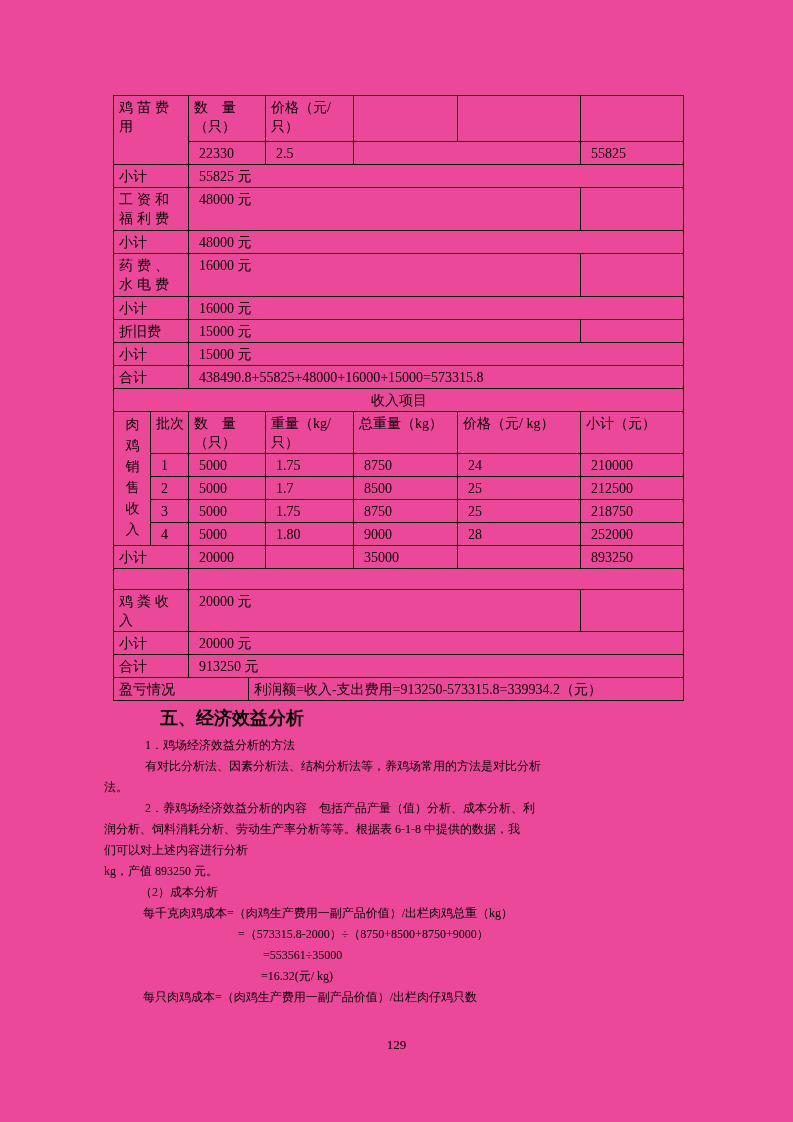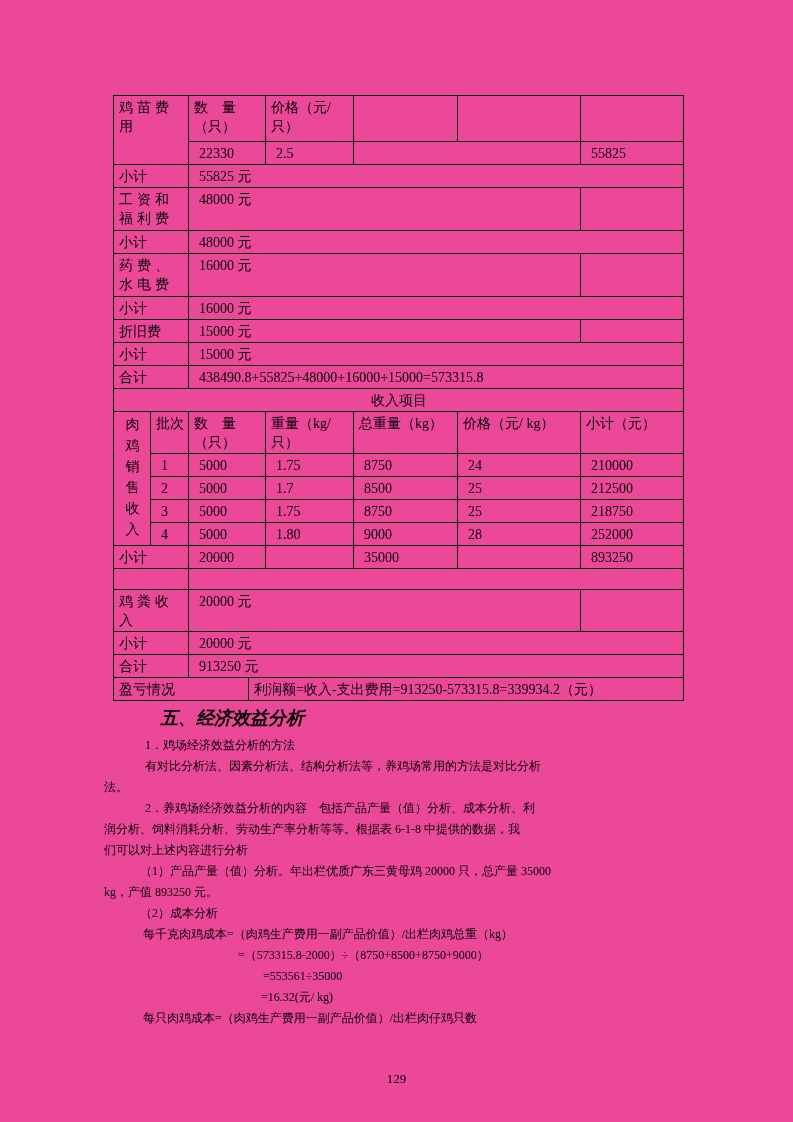--- a/index.html
+++ b/index.html
@@ -29,32 +29,32 @@
     line-height: 21px; padding-top: 2px; letter-spacing: 0;
   }
   tr.h46 { height: 46px; } tr.h43 { height: 43px; } tr.h42 { height: 42px; margin-top: 28px; }
   tr.h41 { height: 41px; } tr.h23 { height: 23px; } tr.h22 { height: 22px; }
   tr.h21 { height: 21px; }
 
   .text { position: absolute; left: 104px; top: 700px; width: 586px; }
   .heading {
     font-family: "Liberation Sans", "DejaVu Sans", sans-serif;
     font-weight: bold; font-size: 18px;
-    padding: 6px 0 0 56px; height: 35px; font-style: italic;
+    padding: 6px 0 0 56px; height: 35px;
   }
   .ln { font-size: 12px; line-height: 21px; height: 21px; white-space: nowrap; }
   .iA { padding-left: 41px; }
   .iB { padding-left: 36px; }
   .iC { padding-left: 39px; }
   .iD { padding-left: 134px; }
   .iE { padding-left: 159px; }
   .iF { padding-left: 157px; }
 
   .pageno {
-    position: absolute; top: 1071px; left: 0; width: 793px;
+    position: absolute; top: 1037px; left: 0; width: 793px;
     text-align: center; font-size: 13px;
   }
 </style>
 </head>
 <body>
 
 <div class="page">
 
   <div class="tablewrap">
 
@@ -237,21 +237,20 @@
   </div>
 
   <div class="text">
     <div class="heading">五、经济效益分析</div>
     <div class="ln iA">1．鸡场经济效益分析的方法</div>
     <div class="ln iA">有对比分析法、因素分析法、结构分析法等，养鸡场常用的方法是对比分析</div>
     <div class="ln">法。</div>
     <div class="ln iA">2．养鸡场经济效益分析的内容　包括产品产量（值）分析、成本分析、利</div>
     <div class="ln">润分析、饲料消耗分析、劳动生产率分析等等。根据表 6-1-8 中提供的数据，我</div>
     <div class="ln">们可以对上述内容进行分析</div>
-    <div class="ln iB">（1）产品产量（值）分析。年出栏优质广东三黄母鸡 20000 只，总产量 35000</div>
     <div class="ln">kg，产值 893250 元。</div>
     <div class="ln iB">（2）成本分析</div>
     <div class="ln iC">每千克肉鸡成本=（肉鸡生产费用一副产品价值）/出栏肉鸡总重（kg）</div>
     <div class="ln iD">=（573315.8-2000）÷（8750+8500+8750+9000）</div>
     <div class="ln iE">=553561÷35000</div>
     <div class="ln iF">=16.32(元/ kg)</div>
     <div class="ln iC">每只肉鸡成本=（肉鸡生产费用一副产品价值）/出栏肉仔鸡只数</div>
   </div>
 
   <div class="pageno">129</div>

